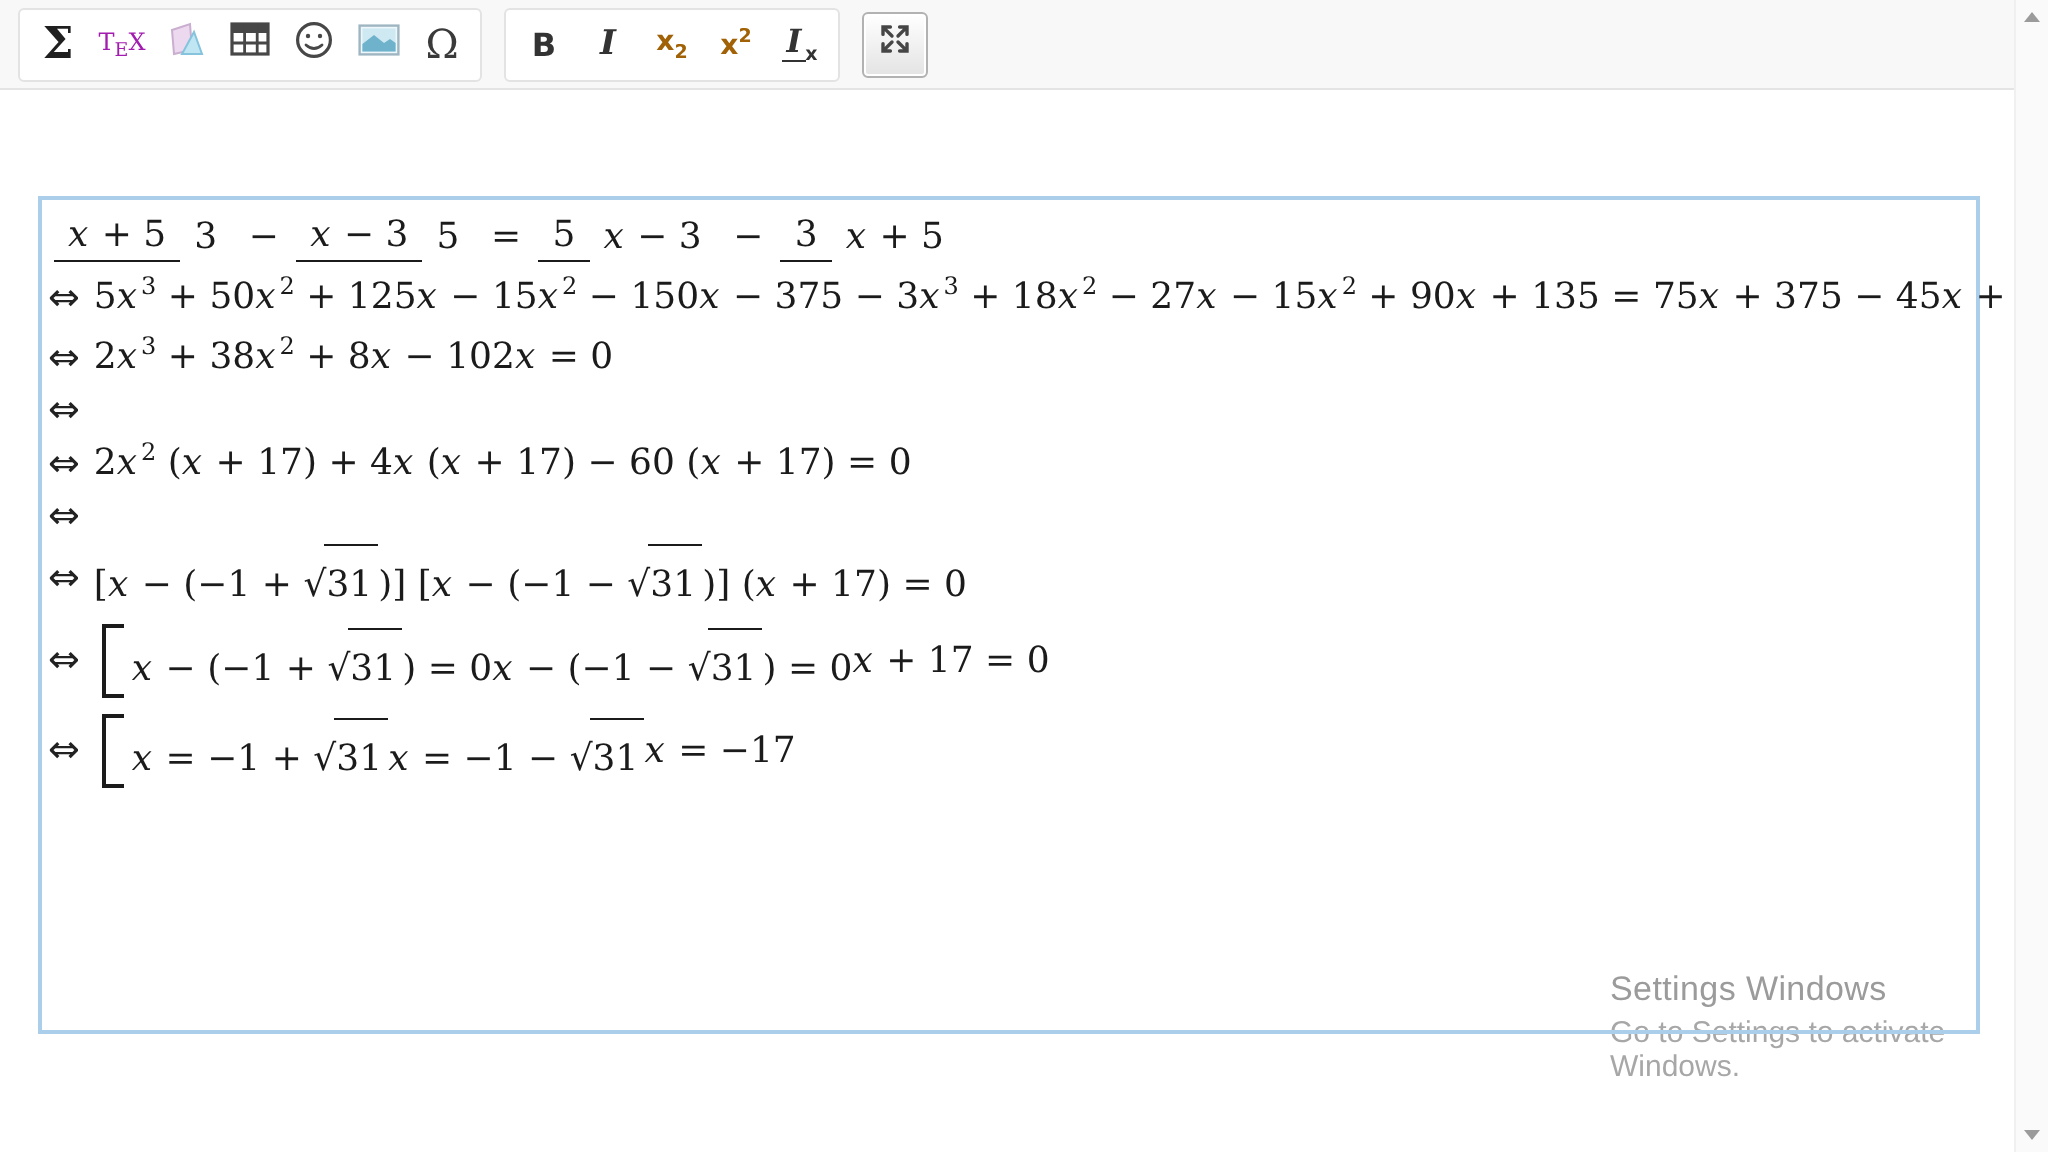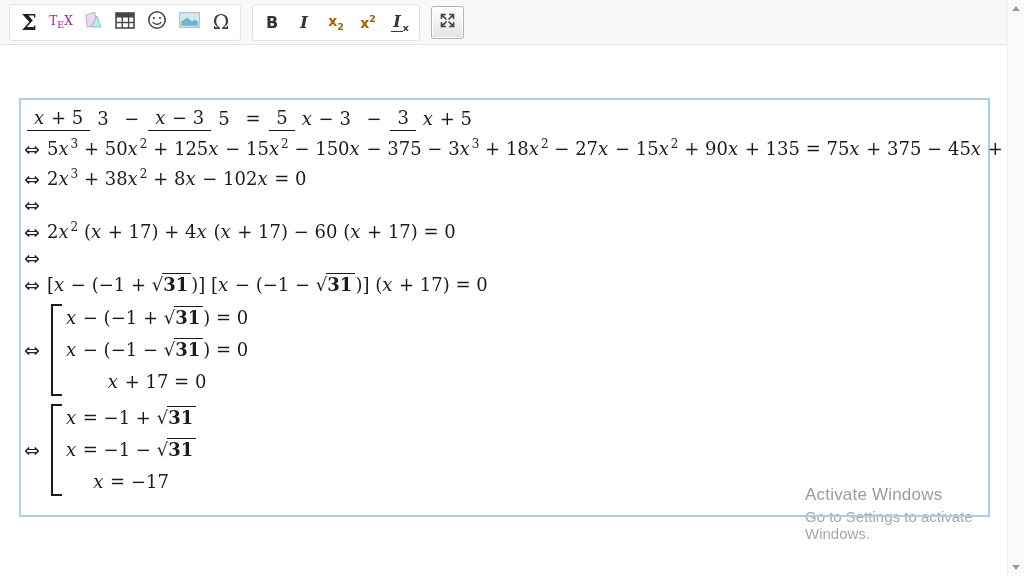--- a/index.html
+++ b/index.html
@@ -43,22 +43,22 @@
          margin-right:7px; line-height:1; }
   .mt { white-space:pre; }
   .v { font-style:italic; padding-right:1px; }
   .e { font-size:12px; position:relative; top:-7px; margin-left:1px; line-height:0; }
   .frac { display:inline-flex; flex-direction:row; align-items:stretch;
           text-align:center; margin:0 3px; line-height:22px; }
   .frac .fn { border-bottom:1.7px solid #1b1b1b; padding:0 7px 1px; }
   .frac .fd { padding:1px 7px 0; }
   .sqrt { display:inline-block; line-height:1; }
   .sq-sign { margin-right:-1px; }
-  .sq-rad { display:inline-block; border-top:1.7px solid #1b1b1b; padding:2px 3px 0 1px;font-weight:bold; }
-  .cases { display:inline-flex; flex-direction:column; align-items:center;
+  .sq-rad { display:inline-block; border-top:1.7px solid #1b1b1b; padding:11px 3px 0 1px; }
+  .cases { display:inline-flex; flex-direction:row; align-items:center;
            position:relative; padding:4px 4px 4px 17px; row-gap:8px; margin-left:2px; }
   .cases::before { content:""; position:absolute; left:2px; top:2px; bottom:2px; width:9px;
                    border:2.6px solid #1b1b1b; border-right:none; }
   .cr { line-height:24px; }
 
   
   .watermark { position:absolute; left:805px; top:485px; color:#9b9b9b; }
   .watermark .wm-title { font-size:17px; letter-spacing:0.2px; }
   .watermark .wm-sub { font-size:15px; color:#a7a7a7; margin-top:3px; }
 
@@ -67,21 +67,21 @@
                background:#fafafa; border-left:1px solid #f0f0f0; }
   .sb-arrow { position:absolute; left:4px; width:0; height:0;
               border-left:4.5px solid transparent; border-right:4.5px solid transparent; }
   .sb-arrow.up { top:6px; border-bottom:5.5px solid #9b9b9b; }
   .sb-arrow.down { bottom:6px; border-top:5.5px solid #9b9b9b; }
 </style>
 </head>
 <body>
 
 <div class="watermark">
-  <div class="wm-title">Activate Windows</div>
+  <div class="wm-title">Settings Windows</div>
   <div class="wm-sub">Go to Settings to activate Windows.</div>
 </div>
 
 <div class="toolbar">
   <div class="tb-group">
     <a class="tb-btn">
       <span class="ic-sigma">Σ</span>
     </a>
     <a class="tb-btn">
       <span class="ic-tex"><span>T</span><span class="tex-e">E</span><span>X</span></span>

